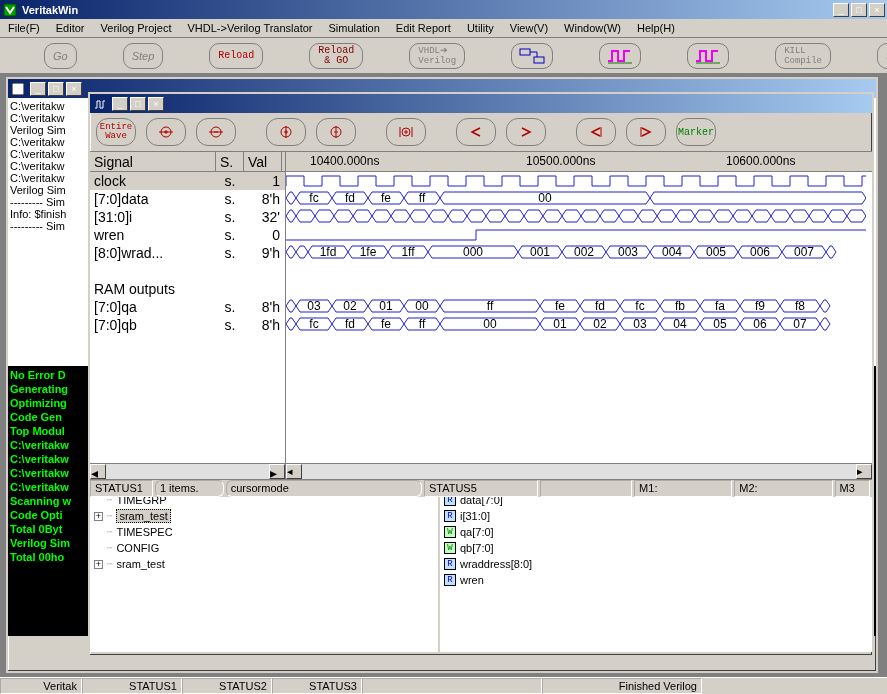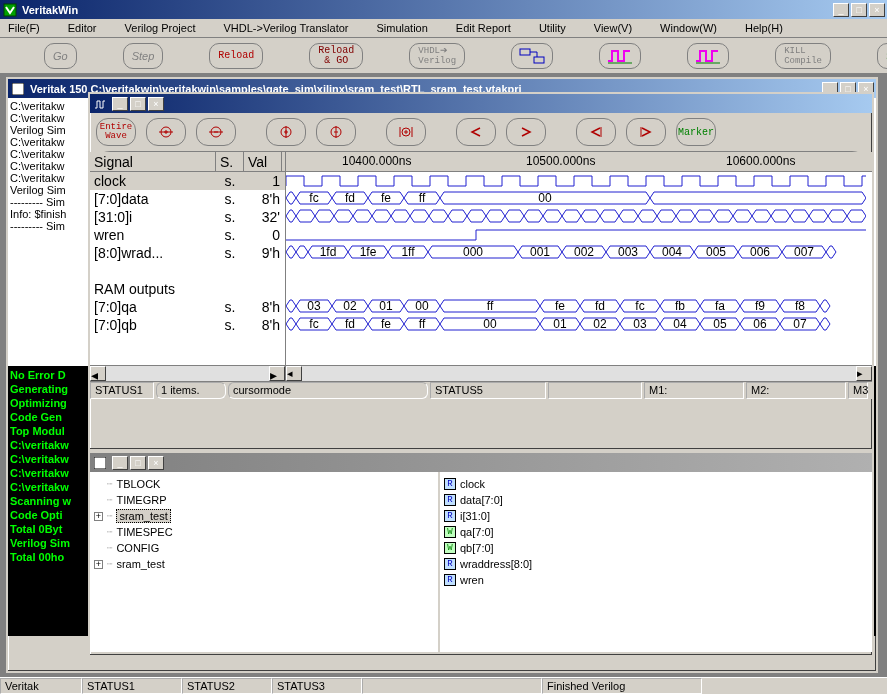--- a/index.html
+++ b/index.html
@@ -6,21 +6,21 @@
 body { background: #d4d0c8; width: 887px; height: 694px; overflow: hidden; font-size: 11px; }
 
 
 .titlebar { height: 19px; background: linear-gradient(to right, #0a246a, #a6caf0); display: flex; align-items: center; padding: 0 2px; color: #fff; }
 .titlebar .icon { width: 16px; height: 16px; margin-right: 4px; display: inline-flex; align-items: center; justify-content: center; }
 .titlebar .title { flex: 1; font-weight: bold; font-size: 11px; }
 .winbtns { display: flex; gap: 2px; }
 .winbtn { width: 16px; height: 14px; background: #d4d0c8; border: 1px solid #fff; border-right-color: #404040; border-bottom-color: #404040; font-size: 9px; display: flex; align-items: center; justify-content: center; font-family: "Marlett", sans-serif; }
 
 
-.menubar { height: 19px; display: flex; align-items: center; padding: 0 4px; gap: 20px; border-bottom: 1px solid #808080; }
+.menubar { height: 19px; display: flex; align-items: center; padding: 0 4px; gap: 8px; border-bottom: 1px solid #808080; }
 .menubar .item { font-size: 11px; padding: 2px 4px; cursor: default; }
 
 
 .toolbar { height: 36px; display: flex; align-items: center; padding: 0 6px; gap: 8px; border-bottom: 1px solid #808080; }
 .tbtn { height: 26px; padding: 2px 8px; background: #d4d0c8; border: 1px solid #808080; border-radius: 10px; font-size: 11px; font-style: italic; color: #808080; display: flex; align-items: center; cursor: default; margin-left: 38px; }
 .tbtn.red { color: #b00000; font-style: normal; font-family: "Courier New", monospace; font-size: 10px; }
 .tbtn.maroon { color: #800000; font-style: normal; font-family: "Courier New", monospace; font-size: 10px; text-align: center; line-height: 10px; }
 .tbtn.green { color: #008000; font-style: normal; font-family: Liberation Sans, sans-serif; font-size: 11px; }
 .tbtn.icon { padding: 2px 6px; }
 .tbtn svg { display: block; }
@@ -36,21 +36,21 @@
 .whitepart { background: #fff; padding: 2px; height: 268px; overflow: hidden; }
 .blackpart { background: #000; color: #0f0; font-weight: bold; padding: 2px; height: 270px; overflow: hidden; font-size: 11px; }
 .blackpart .line { line-height: 14px; }
 
 
 .childwave { left: 88px; top: 18px; width: 786px; height: 359px; z-index: 3; }
 .wavetb { height: 38px; display: flex; align-items: center; padding: 0 6px; gap: 10px; }
 .wbtn { width: 40px; height: 28px; border: 1px solid #808080; border-radius: 12px; background: #d4d0c8; display: flex; align-items: center; justify-content: center; font-size: 9px; cursor: default; }
 .wbtn.txt { color: #b00000; font-family: "Courier New", monospace; line-height: 9px; text-align: center; }
 .wbtn.green { color: #008000; font-family: "Courier New", monospace; font-size: 10px; }
-.wavemain { display: flex; height: 230px; border-top: 1px solid #808080; border-radius: 20px; }
+.wavemain { display: flex; height: 328px; border-top: 1px solid #808080; }
 .sigpanel { width: 196px; background: #fff; border-right: 1px solid #808080; font-family: "Courier New", monospace; font-size: 14px; display: flex; flex-direction: column; }
 .sighdr { display: flex; background: #d4d0c8; border-bottom: 1px solid #808080; height: 20px; }
 .sighdr .col { padding: 2px 4px; border-right: 1px solid #808080; }
 .sigrows { flex: 1; overflow: hidden; }
 .sigrow { display: flex; height: 18px; align-items: center; }
 .sigrow.sel { background: #d4d0c8; }
 .sigrow .c1 { width: 126px; padding-left: 4px; }
 .sigrow .c2 { width: 28px; text-align: center; }
 .sigrow .c3 { width: 40px; text-align: right; padding-right: 4px; }
 .sigrow.blank { height: 18px; }
@@ -74,21 +74,21 @@
 .scoperight { flex: 1; padding: 4px; }
 .treeitem { display: flex; align-items: center; height: 16px; gap: 4px; }
 .treebox { width: 9px; height: 9px; border: 1px solid #808080; font-size: 9px; line-height: 7px; text-align: center; }
 .treeitem .dots { color: #808080; font-size: 9px; }
 .treeitem.sel span.lbl { background: #d4d0c8; border: 1px dotted #000; padding: 0 2px; }
 .sigicon { width: 12px; height: 12px; border: 1px solid #000; font-size: 9px; text-align: center; line-height: 10px; font-family: "Courier New", monospace; }
 .sigicon.r { background: #c0e0ff; color: #0000c0; }
 .sigicon.w { background: #c0ffc0; color: #008000; }
 
 
-.mainstatus { height: 17px; display: flex; background: #d4d0c8; border-top: 1px solid #fff; font-size: 11px; }
+.mainstatus { height: 17px; display: flex; background: #d4d0c8; border-top: 1px solid #fff; font-size: 11px; text-align: right; }
 .mainstatus .cell { border: 1px inset #fff; padding: 1px 4px; }
 </style>
 </head>
 <body>
 
 <div class="titlebar">
   <span class="icon">
     <svg width="14" height="14">
         <rect x="1" y="1" width="12" height="12" fill="#00a000" stroke="#004000"></rect>
         <path d="M3 4 L7 10 L11 4" stroke="#fff" fill="none" stroke-width="2"></path>
@@ -149,21 +149,20 @@
 
 <div class="mdi">
 
   <div class="childwin childlog">
     <div class="titlebar">
       <span class="icon">
           <svg width="12" height="12">
             <rect width="12" height="12" fill="#fff" stroke="#000"></rect>
           </svg>
         </span>
-      <span class="title">Veritak 150 C:\veritakwin\veritakwin\samples\gate_sim\xilinx\sram_test\RTL_sram_test.vtakprj</span>
       <div class="winbtns">
         <div class="winbtn">_</div>
         <div class="winbtn">□</div>
         <div class="winbtn">×</div>
       </div>
     </div>
     <div class="logsplit">
       <div class="whitepart" id="logwhite">
           <div class="line">C:\veritakw</div>
           <div class="line">C:\veritakw</div>
@@ -325,21 +324,21 @@
             </div>
           </div>
         <div class="sigscrl">
             <div class="lbtn">◂</div>
             <div class="track"></div>
             <div class="rbtn">▸</div>
           </div>
       </div>
       <div class="wavecanvas">
         <div class="timeruler" id="timeruler">
-            <div class="tick" style="left: 56px;">10400.000ns</div>
+            <div class="tick" style="left: 24px;">10400.000ns</div>
             <div class="tick" style="left: 240px;">10500.000ns</div>
             <div class="tick" style="left: 440px;">10600.000ns</div>
           </div>
         <svg class="wavesvg" width="580" height="220" id="wavesvg">
             <path d="M0 14 H0 V4 H18 V14 H36 V4 H54 V14 H72 V4 H90 V14 H108 V4 H126 V14 H144 V4 H162 V14 H180 V4 H198 V14 H216 V4 H234 V14 H252 V4 H270 V14 H288 V4 H306 V14 H324 V4 H342 V14 H360 V4 H378 V14 H396 V4 H414 V14 H432 V4 H450 V14 H468 V4 H486 V14 H504 V4 H522 V14 H540 V4 H558 V14 H576 V4 H594 V14" fill="none" stroke="#2020d0"></path>
             <path d="M0 26 L4 20 H6 L10 26 L6 32 H4 Z M10 26 L14 20 H42 L46 26 L42 32 H14 Z M46 26 L50 20 H78 L82 26 L78 32 H50 Z M82 26 L86 20 H114 L118 26 L114 32 H86 Z M118 26 L122 20 H150 L154 26 L150 32 H122 Z M154 26 L158 20 H360 L364 26 L360 32 H158 Z M364 26 L368 20 H576 L580 26 L576 32 H368 Z " fill="none" stroke="#2020d0"></path>
             <text x="28" y="30" font-family="Courier New" font-size="12" text-anchor="middle" fill="#000">fc</text>
             <text x="64" y="30" font-family="Courier New" font-size="12" text-anchor="middle" fill="#000">fd</text>
             <text x="100" y="30" font-family="Courier New" font-size="12" text-anchor="middle" fill="#000">fe</text>
             <text x="136" y="30" font-family="Courier New" font-size="12" text-anchor="middle" fill="#000">ff</text>
@@ -393,21 +392,21 @@
       </div>
     </div>
     <div class="statrow">
       <div class="cell c1">STATUS1</div>
       <div class="cell c2">1 items.</div>
       <div class="cell c3">cursormode</div>
       <div class="cell c4">STATUS5</div>
       <div class="cell c5"></div>
       <div class="cell c6">M1:</div>
       <div class="cell c7">M2:</div>
-      <div class="cell" style="width:20px">M3</div>
+      <div class="cell" style="width:36px">M3</div>
     </div>
   </div>
 
   <div class="childwin childscope">
     <div class="titlebar" style="background:linear-gradient(to right,#808080,#b0b0b0)">
       <span class="icon">
           <svg width="12" height="12">
             <rect width="12" height="12" fill="#fff" stroke="#000"></rect>
           </svg>
         </span>

